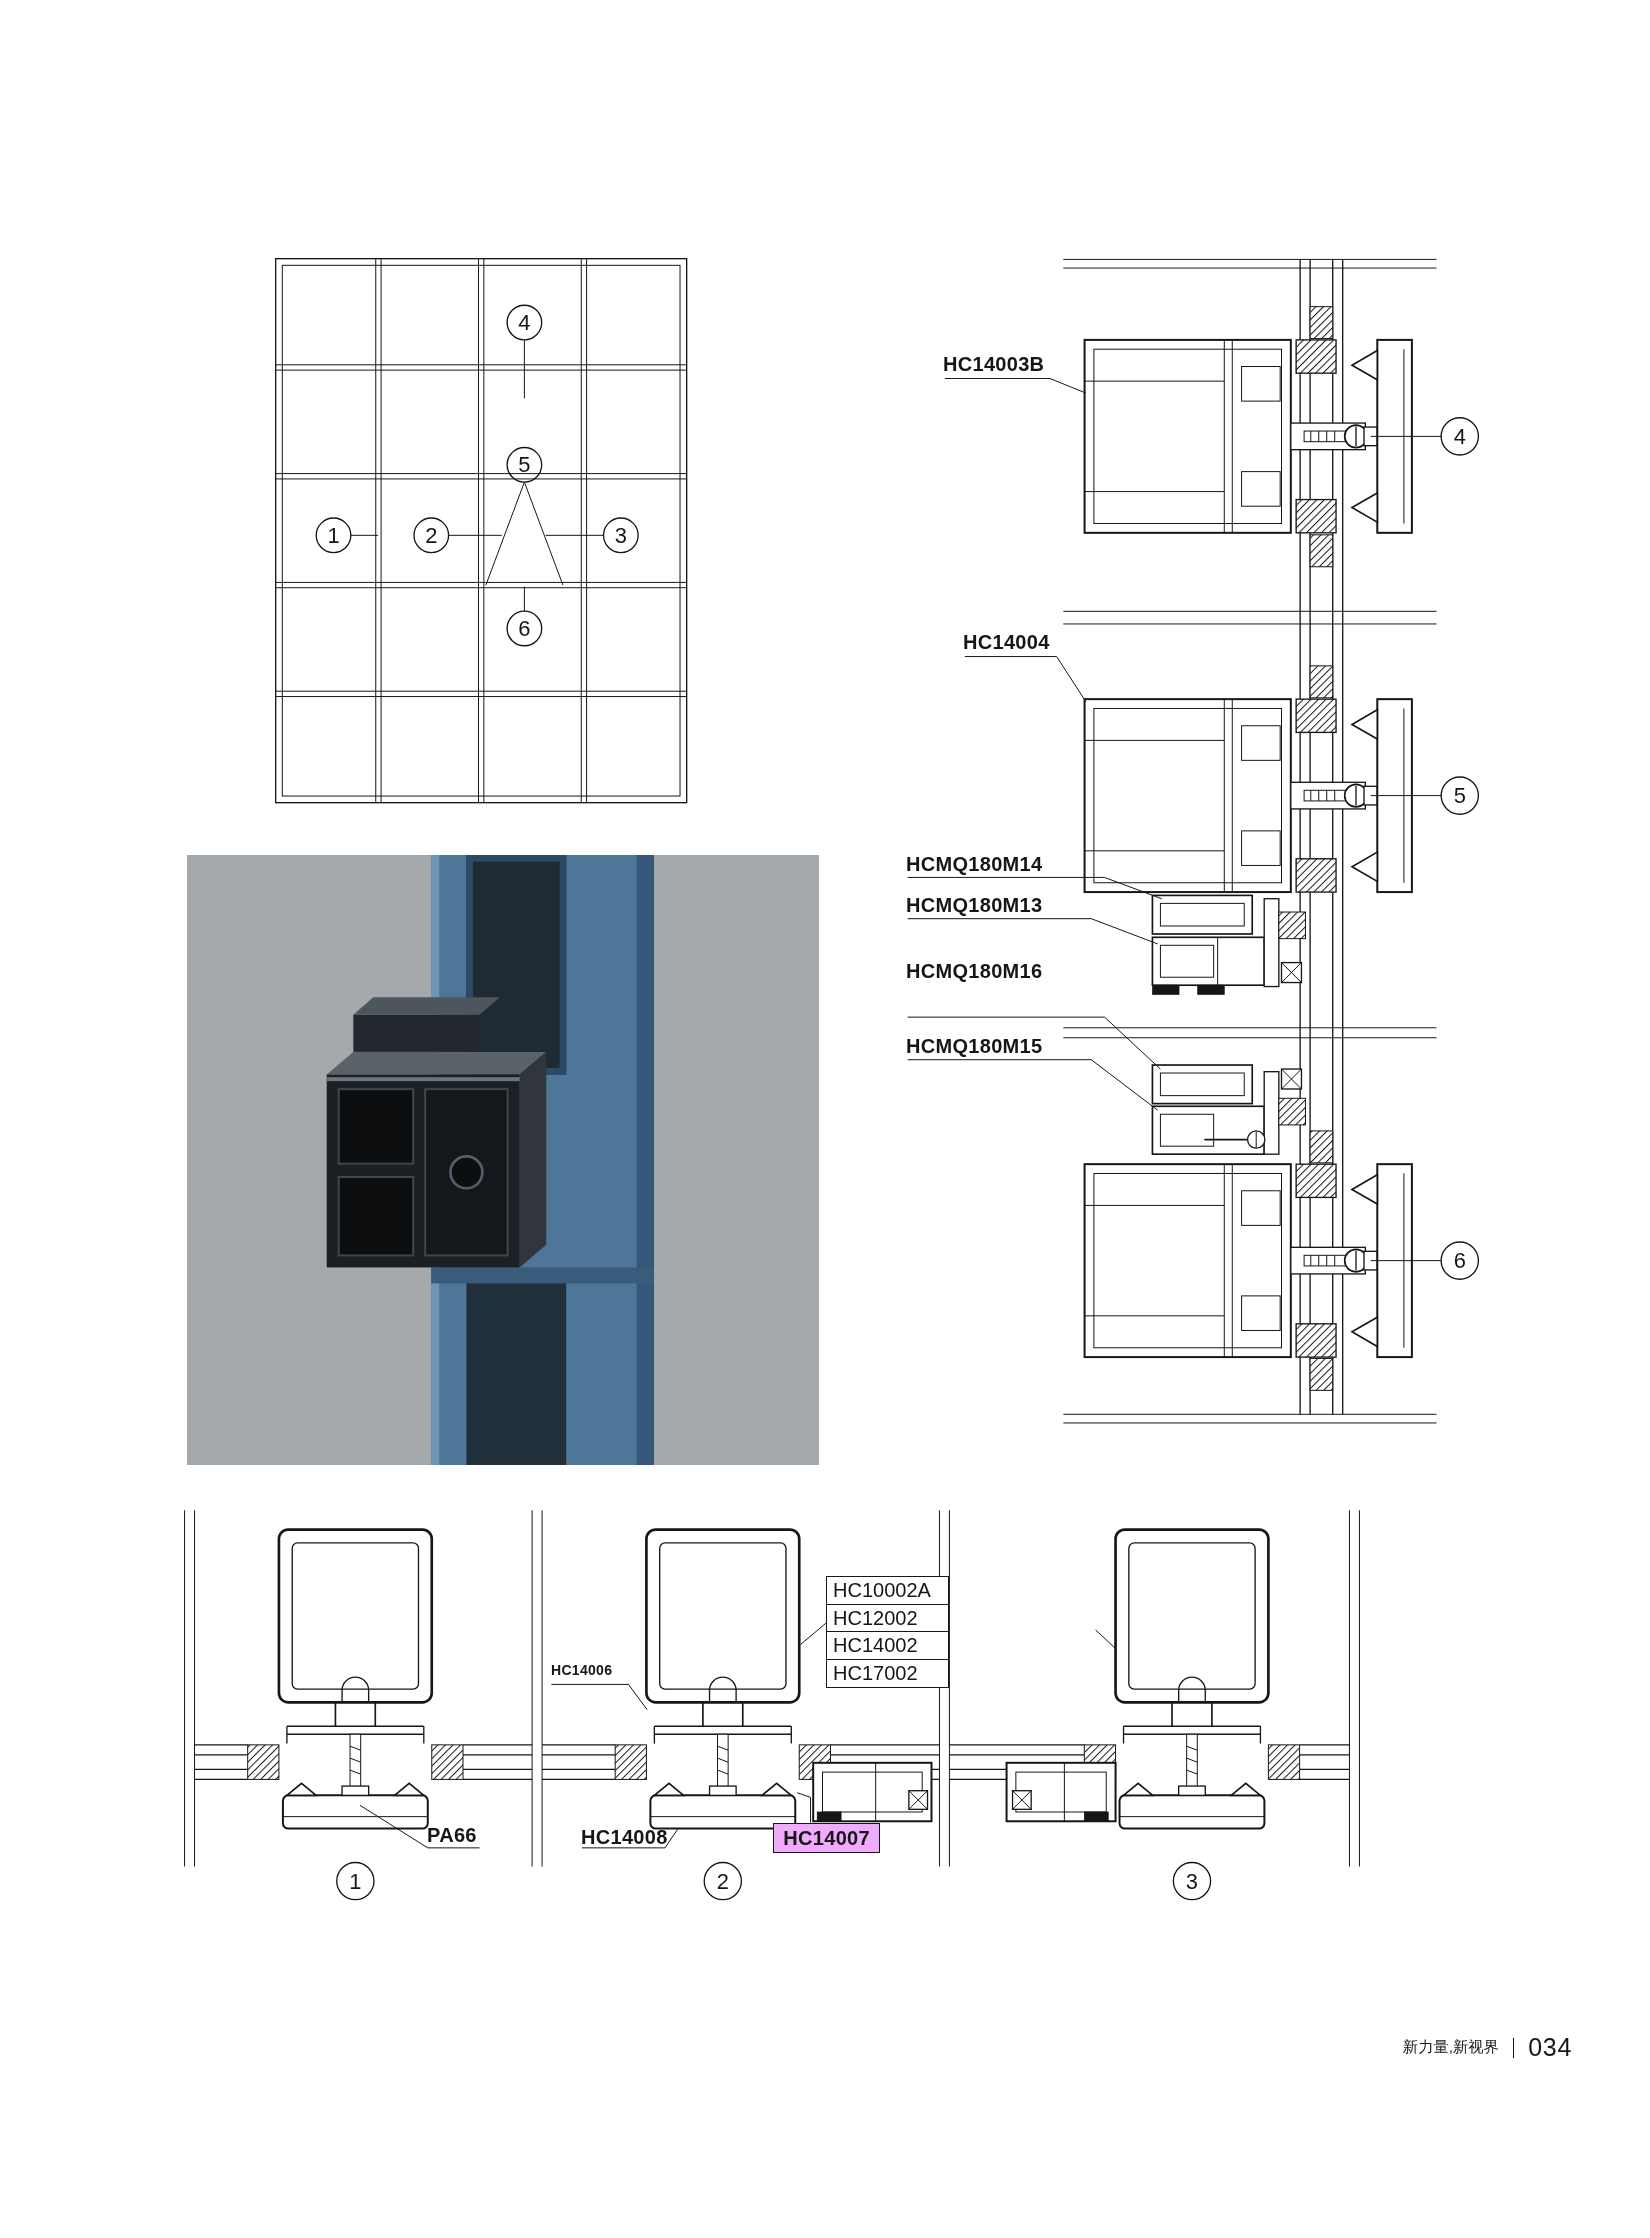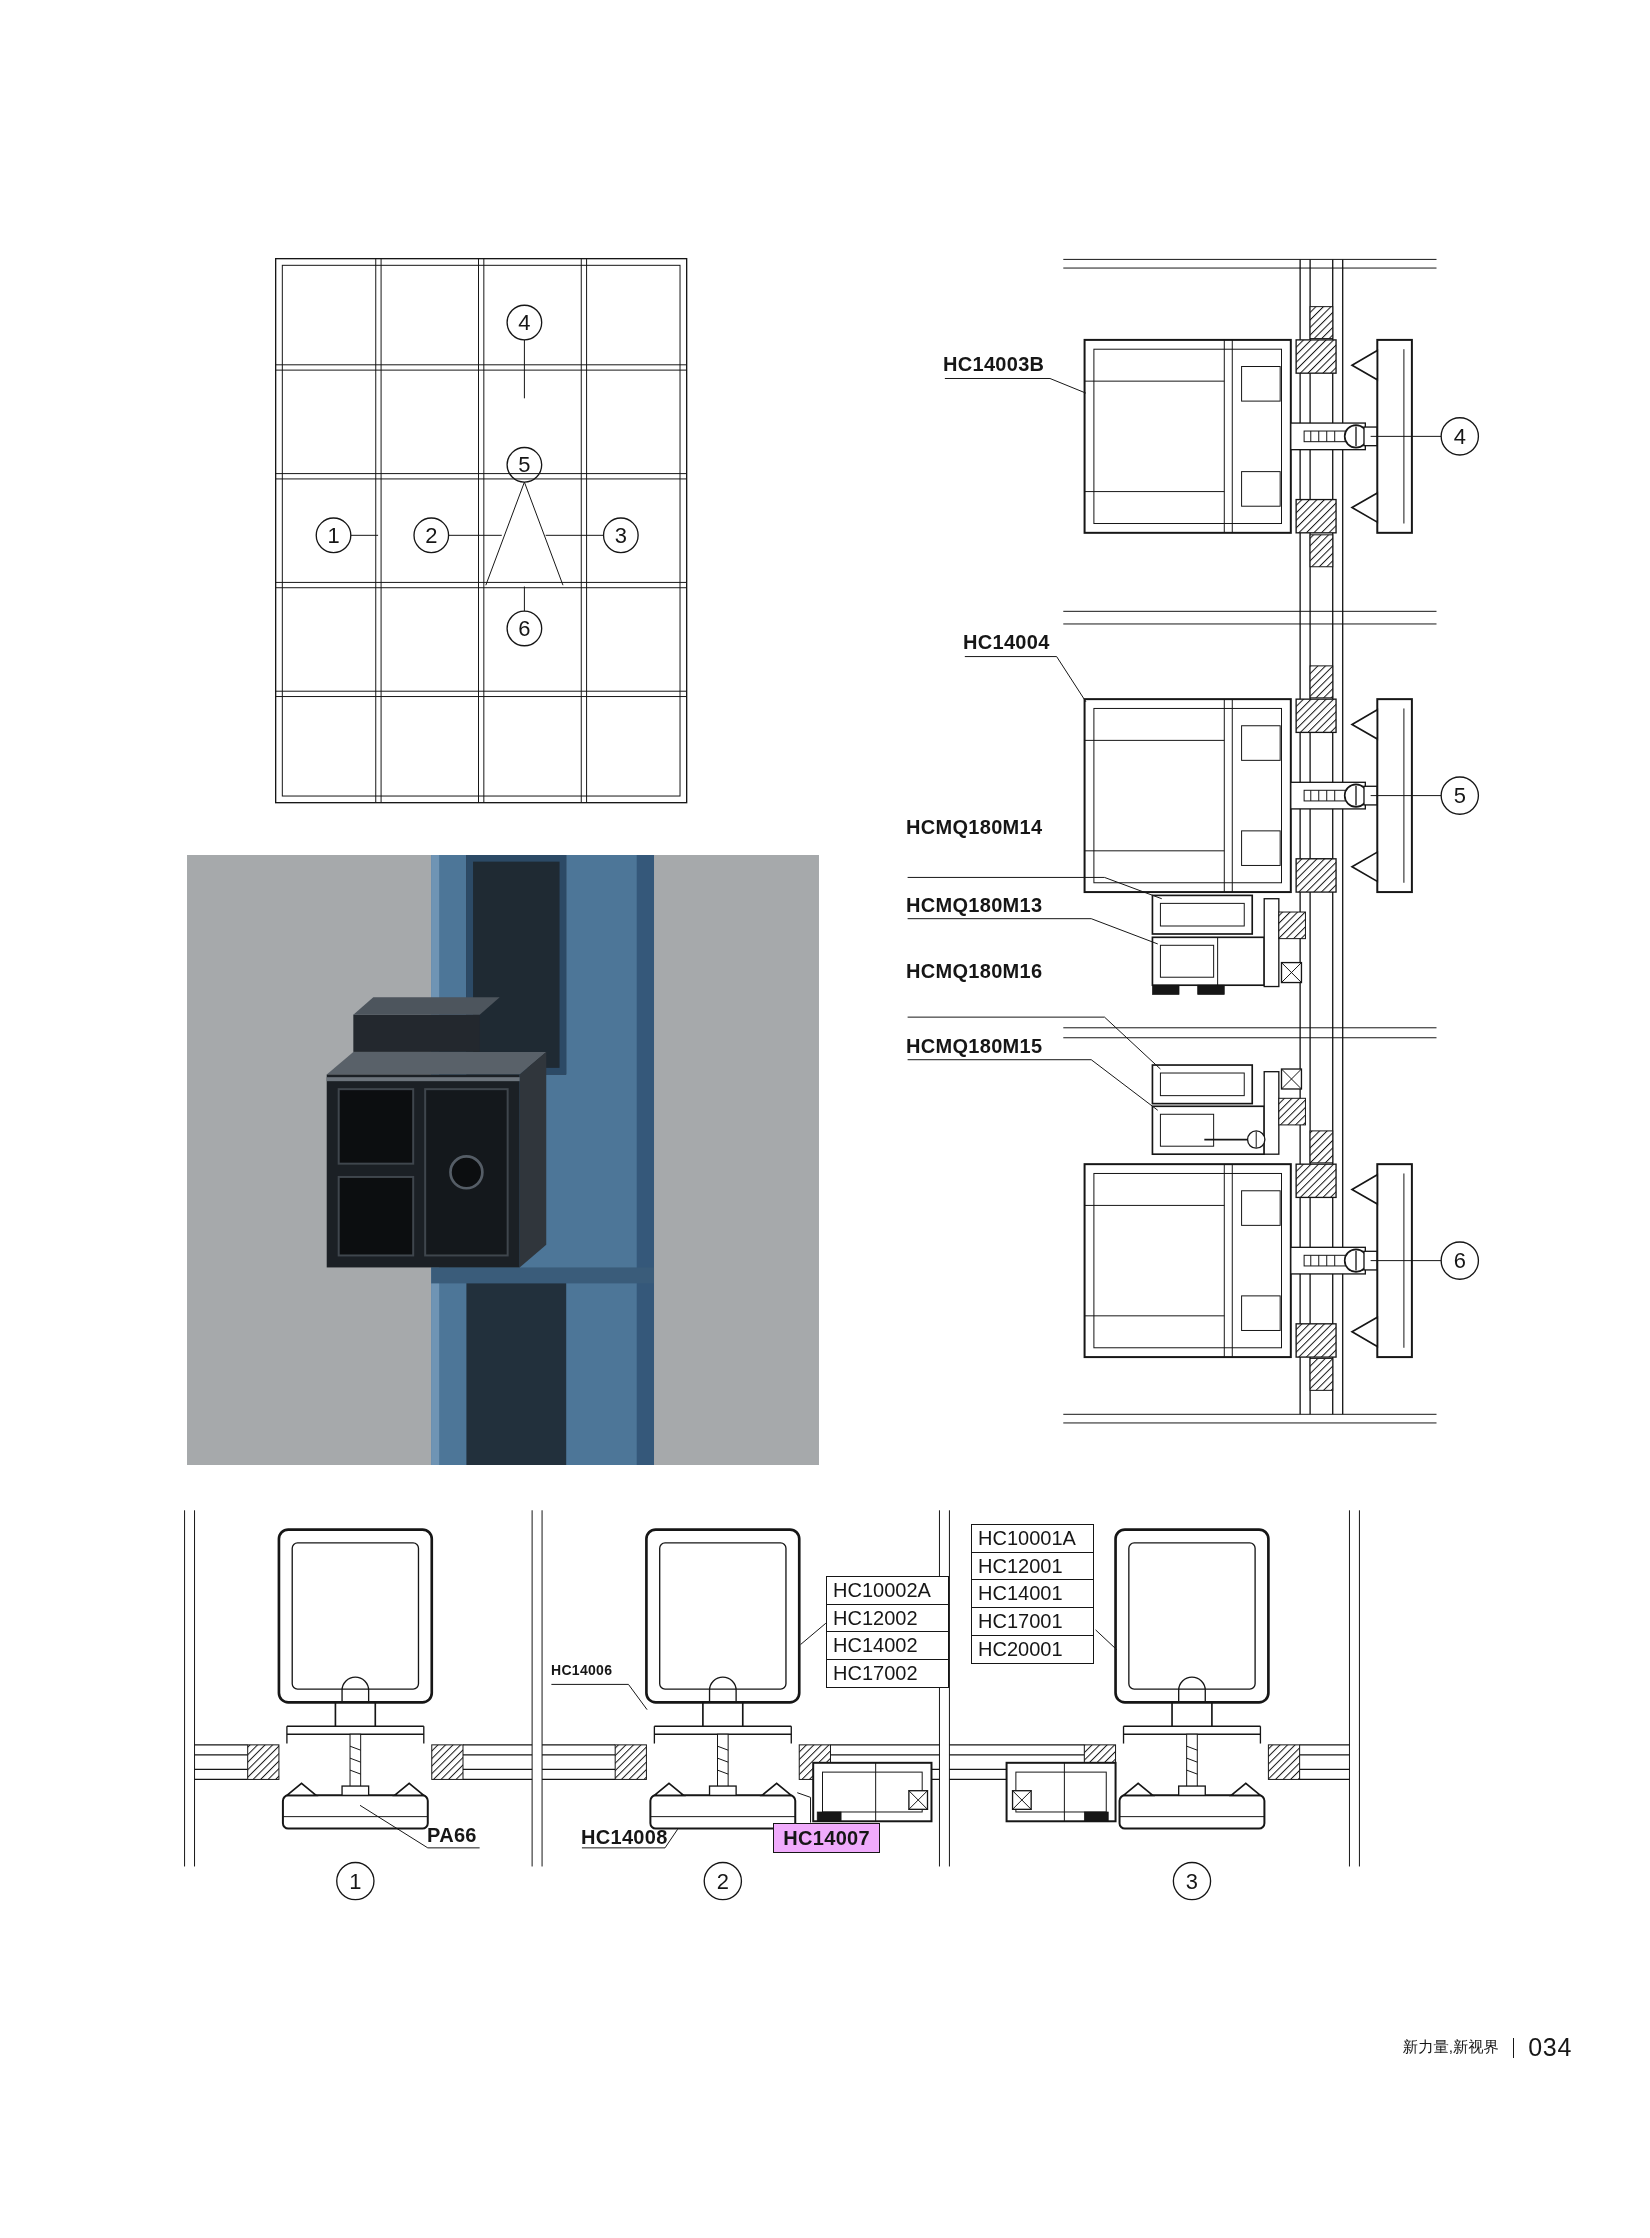--- a/index.html
+++ b/index.html
@@ -215,21 +215,21 @@
       <text class="callout-num" x="864" y="835" text-anchor="middle" dominant-baseline="central">5</text>
     </g>
     <g>
       <circle cx="864" cy="1534" r="28" fill="#fff" class="med"></circle>
       <text class="callout-num" x="864" y="1534" text-anchor="middle" dominant-baseline="central">6</text>
     </g>
   </svg>
 
   <div class="part-label" style="left:943px;top:353px">HC14003B</div>
   <div class="part-label" style="left:963px;top:631px">HC14004</div>
-  <div class="part-label" style="left:906px;top:816px">HCMQ180M14</div>
+  <div class="part-label" style="left:906px;top:853px">HCMQ180M14</div>
   <div class="part-label" style="left:906px;top:894px">HCMQ180M13</div>
   <div class="part-label" style="left:906px;top:960px">HCMQ180M16</div>
   <div class="part-label" style="left:906px;top:1035px">HCMQ180M15</div>
 
   <svg class="abs" style="left:173px;top:1497px" width="1198" height="412" viewBox="0 0 1800 620">
     <defs>
       <pattern id="hatchB" width="8" height="8" patternTransform="rotate(45)" patternUnits="userSpaceOnUse">
         <rect width="8" height="8" fill="#fff"></rect>
         <line x1="0" y1="0" x2="0" y2="8" stroke="#161616" stroke-width="3"></line>
       </pattern>
@@ -322,27 +322,20 @@
       <text class="callout-num" x="1532" y="578" text-anchor="middle" dominant-baseline="central">3</text>
     </g>
   </svg>
 
   <div class="stack" style="left:826px;top:1576px">
     <div class="part-cell">HC10002A</div>
     <div class="part-cell">HC12002</div>
     <div class="part-cell">HC14002</div>
     <div class="part-cell">HC17002</div>
   </div>
-  <div class="stack" style="left:971px;top:1524px">
-    <div class="part-cell">HC10001A</div>
-    <div class="part-cell">HC12001</div>
-    <div class="part-cell">HC14001</div>
-    <div class="part-cell">HC17001</div>
-    <div class="part-cell">HC20001</div>
-  </div>
 
   <div class="part-label" style="left:551px;top:1662px;font-size:14px">HC14006</div>
   <div class="part-label" style="left:427px;top:1824px">PA66</div>
   <div class="part-label" style="left:581px;top:1826px">HC14008</div>
   <div class="part-label boxed" style="left:773px;top:1823px">HC14007</div>
 
   <div class="footer">
     <span class="brand">新力量,新视界</span>
     <span class="divider"></span>
     <span class="pagenum">034</span>

